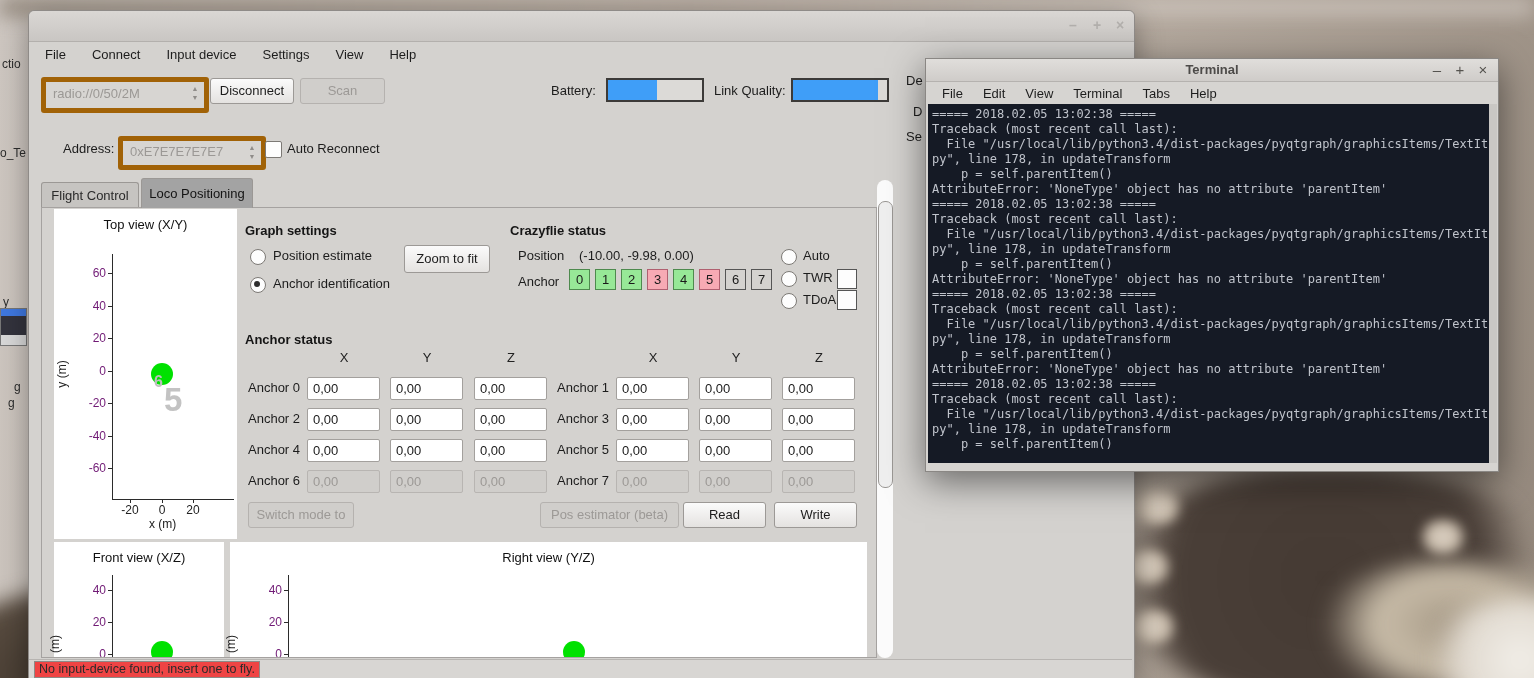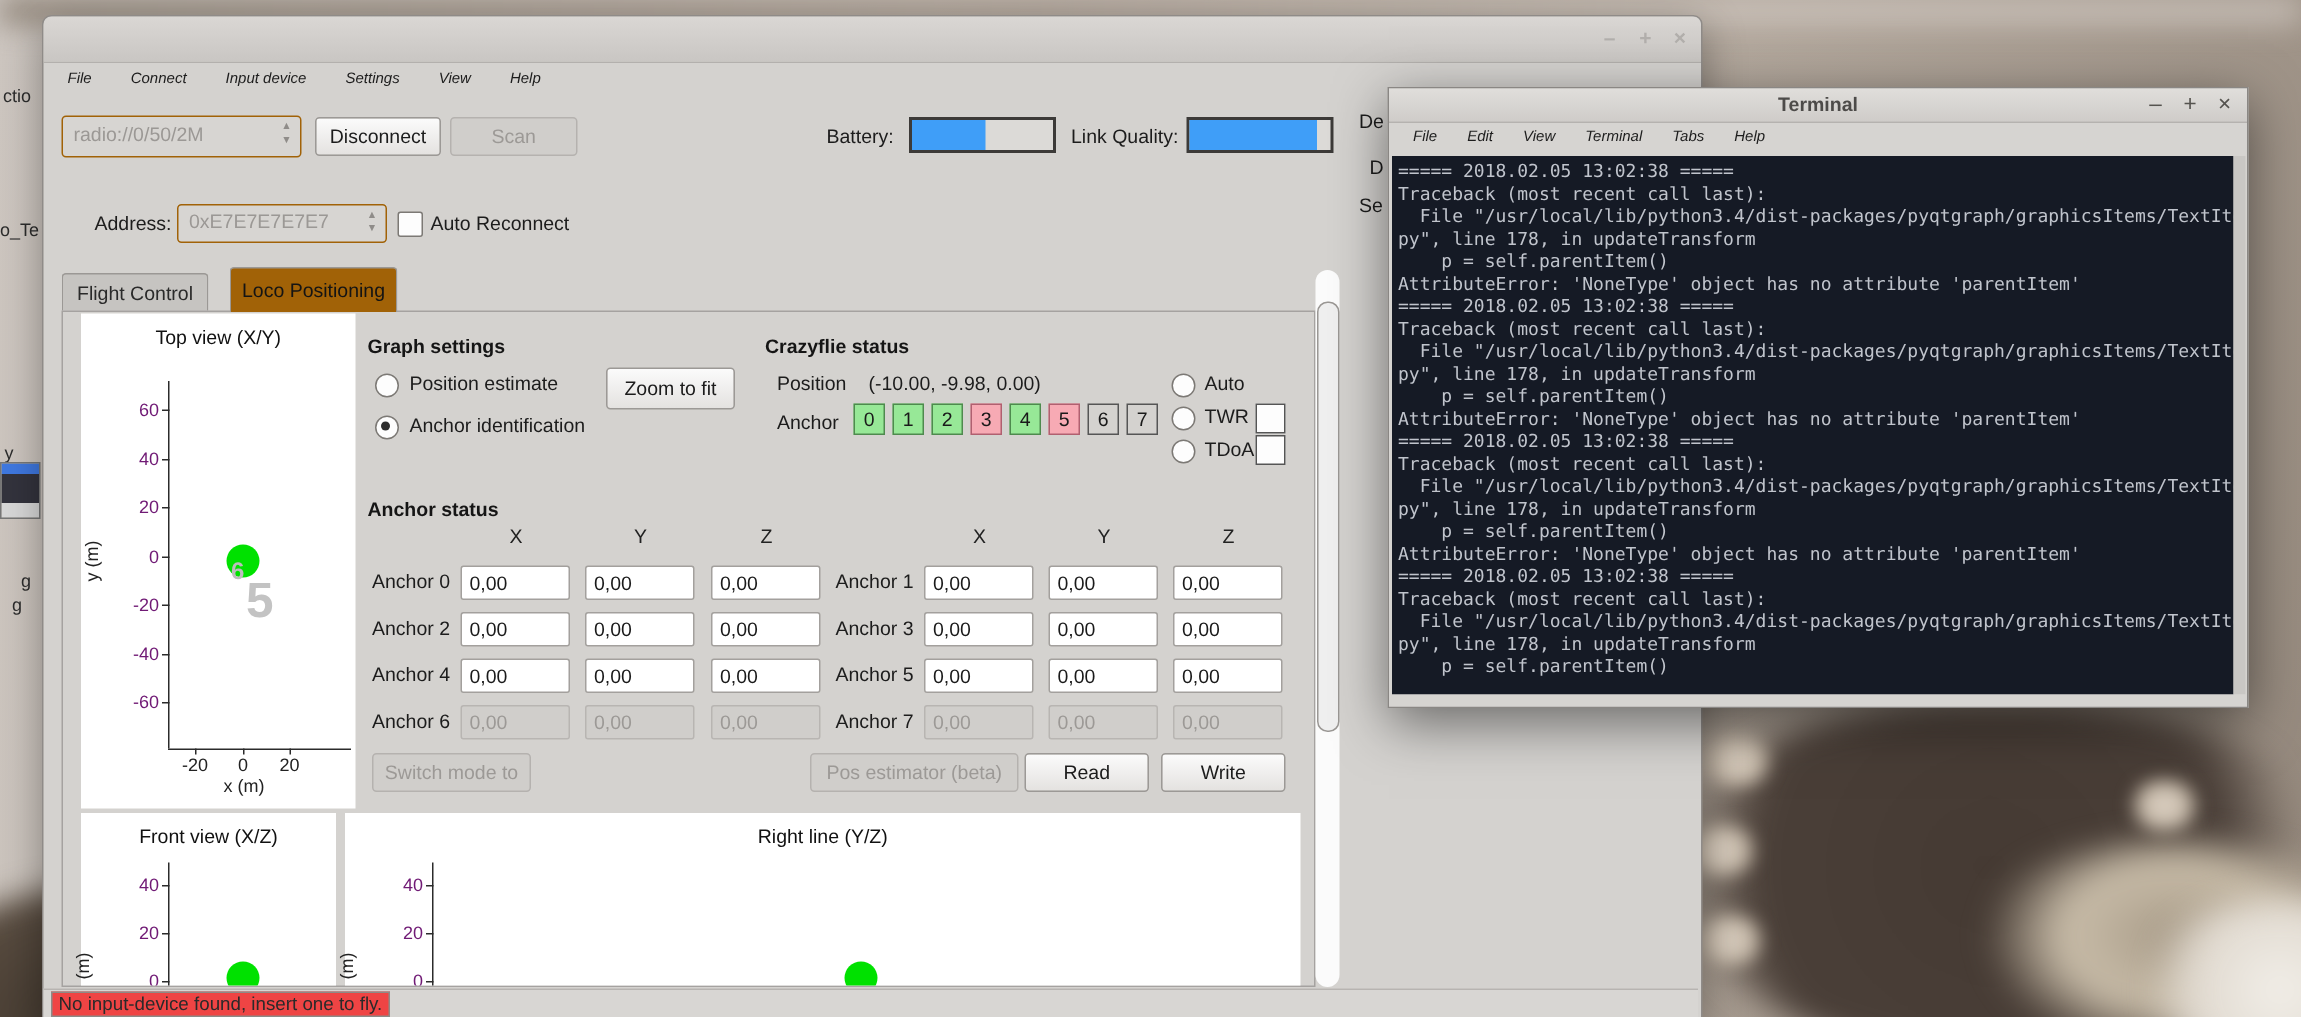--- a/index.html
+++ b/index.html
@@ -24,38 +24,38 @@
   #mainwin{left:28px;top:10px;width:1105px;height:668px;background:#d4d2cf;
     border:1px solid #8f8b88;border-radius:6px 6px 0 0;box-shadow:0 8px 28px rgba(0,0,0,.35);}
   #mw-title{left:0;top:0;width:100%;height:30px;background:linear-gradient(#dad7d4,#c9c6c3);
     border-bottom:1px solid #b3b0ad;border-radius:6px 6px 0 0;}
   #mw-title .t{position:absolute;left:0;right:0;top:7px;text-align:center;font-weight:bold;font-size:13px;color:#a09d9a;}
   .win-tri{position:absolute;width:0;height:0;border-left:5px solid transparent;border-right:5px solid transparent;border-top:6px solid #9a9document;}
   #mw-tri{left:16px;top:13px;border-top-color:#a6a3a0;}
   .wc{position:absolute;top:5px;width:18px;height:18px;text-align:center;font-size:14px;line-height:18px;font-weight:bold;}
   #mainwin .wc{color:#b2afac;}
   
-  .menubar{display:flex;gap:26px;position:absolute;font-size:10px;color:#1d1d1d;font-style:italic;}
+  .menubar{display:flex;gap:26px;position:absolute;font-size:13px;color:#1d1d1d;}
   #mw-menu{left:16px;top:36px;}
   .menubar span{cursor:default;}
   
   .btn{position:absolute;background:linear-gradient(#fbfbfb,#e4e2e0);border:1px solid #9c9996;border-radius:3px;
     font-size:13px;color:#1c1c1c;text-align:center;}
   .btn.disabled{background:#d0cecb;color:#9c9996;border-color:#b5b2af;}
-  .combo{position:absolute;background:#d7d5d2;border:1px solid #a16207;border-radius:3px;color:#9b9895;font-size:13px;}
+  .combo{position:absolute;background:#d7d5d2;border:5px solid #a16207;border-radius:3px;color:#9b9895;font-size:13px;}
   .combo .val{position:absolute;left:7px;top:4px;}
   .spin{position:absolute;right:3px;top:2px;width:12px;color:#8f8c89;font-size:7px;line-height:9px;text-align:center;}
   .lbl{position:absolute;font-size:13px;color:#1c1c1c;white-space:nowrap;}
   .pbar{position:absolute;width:98px;height:24px;border:2px solid #3c3a38;background:#dcdad7;box-sizing:border-box;}
   .pfill{height:100%;background:var(--blue);}
   .checkbox{position:absolute;width:15px;height:15px;background:#fdfdfd;border:1px solid #7c7975;border-radius:2px;}
   
   .tab{position:absolute;font-size:13px;text-align:center;border:1px solid #9b9895;border-bottom:none;border-radius:3px 3px 0 0;}
   #tab-flight{left:12px;top:171px;width:96px;height:25px;line-height:25px;background:#c6c4c1;color:#2a2a2a;}
-  #tab-loco{left:124px;top:167px;width:110px;height:29px;line-height:29px;background:#a16207;color:#141414;z-index:2;}
+  #tab-loco{left:112px;top:167px;width:110px;height:29px;line-height:29px;background:#a3a3a3;color:#141414;z-index:2;}
   #tabpanel{left:12px;top:196px;width:836px;height:451px;background:#d4d2cf;border:1px solid #a5a2a0;overflow:hidden;box-sizing:border-box;}
   
   .plot{position:absolute;background:#ffffff;}
   #plot-top{left:12px;top:1px;width:183px;height:330px;}
   #plot-front{left:12px;top:334px;width:170px;height:117px;}
   #plot-right{left:188px;top:334px;width:637px;height:117px;}
   .plot .ptitle{position:absolute;left:0;right:0;text-align:center;font-size:13px;color:#111;top:8px;}
   .vaxis{position:absolute;width:1px;background:#2b2b2b;}
   .haxis{position:absolute;height:1px;background:#2b2b2b;}
   .ytick{position:absolute;width:40px;text-align:right;font-size:12px;color:#701a75;}
@@ -211,21 +211,21 @@
         <div class="dot" style="left:97px;top:99px"></div>
       <span class="ytick" style="left: 12px; top: 41px;">40</span>
           <div class="tmark" style="left: 54px; top: 48px; width: 5px; height: 1px;"></div>
           <span class="ytick" style="left: 12px; top: 73px;">20</span>
           <div class="tmark" style="left: 54px; top: 80px; width: 5px; height: 1px;"></div>
           <span class="ytick" style="left: 12px; top: 105px;">0</span>
           <div class="tmark" style="left: 54px; top: 112px; width: 5px; height: 1px;"></div>
         </div>
 
       <div class="plot" id="plot-right">
-        <div class="ptitle">Right line (Y/Z)</div>
+        <div class="ptitle">Right view (Y/Z)</div>
         <div class="vaxis" style="left:58px;top:33px;height:84px"></div>
         <span class="axlab rot" style="left:-8px;top:95px">(m)</span>
         <div class="dot" style="left:333px;top:99px"></div>
       <span class="ytick" style="left: 12px; top: 41px;">40</span>
           <div class="tmark" style="left: 54px; top: 48px; width: 5px; height: 1px;"></div>
           <span class="ytick" style="left: 12px; top: 73px;">20</span>
           <div class="tmark" style="left: 54px; top: 80px; width: 5px; height: 1px;"></div>
           <span class="ytick" style="left: 12px; top: 105px;">0</span>
           <div class="tmark" style="left: 54px; top: 112px; width: 5px; height: 1px;"></div>
         </div>

